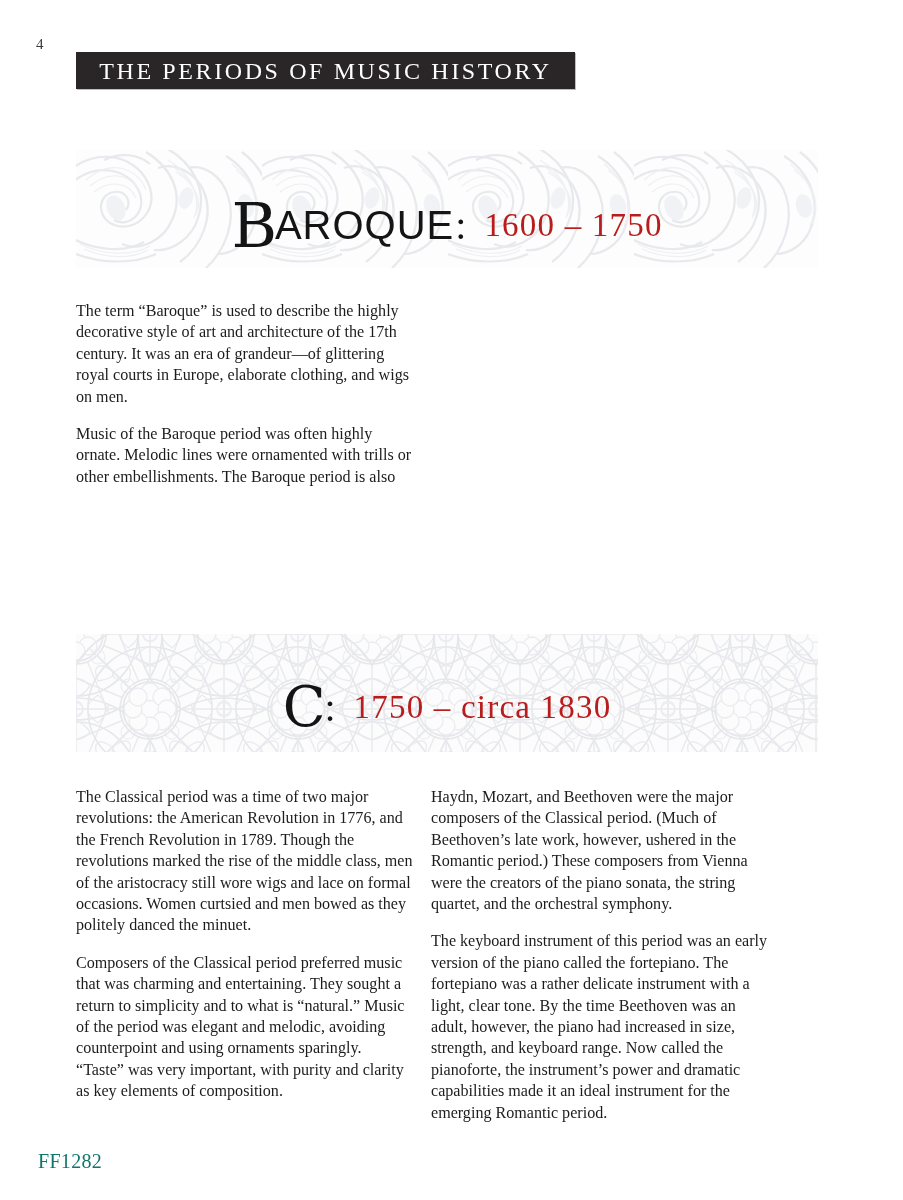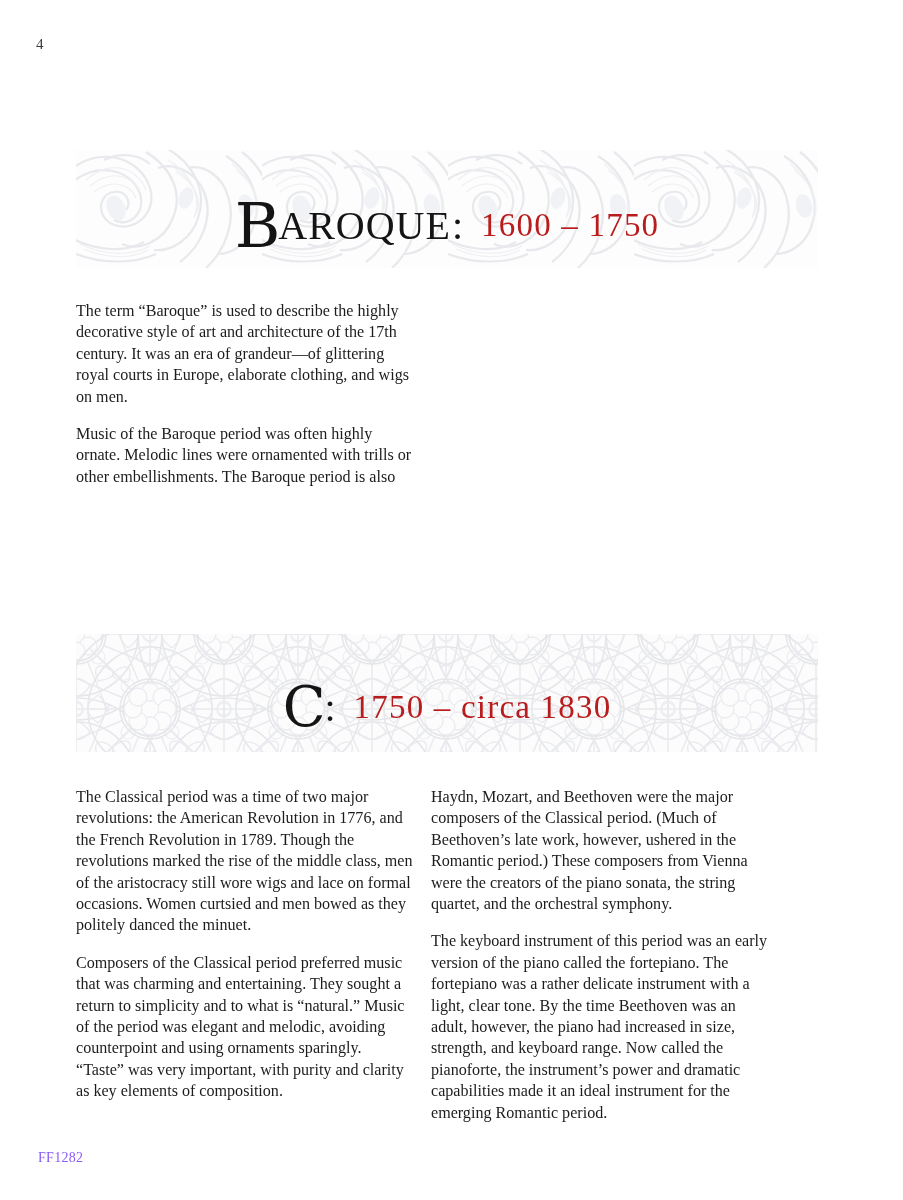--- a/index.html
+++ b/index.html
@@ -101,21 +101,21 @@
     letter-spacing: 0;
   }
   .dropcap.plain {
     font-size: 56px;
     top: 5px;
   }
   .word-rest {
     font-size: 40px;
     letter-spacing: 1px;
     color: #141414;
-    font-family: Liberation Serif, serif;
+    font-family: Liberation Sans, sans-serif;
   }
   .colon {
     font-size: 40px;
     color: #141414;
     margin-left: 1px;
   }
   .years {
     font-size: 33px;
     color: #b91c1c;
     margin-left: 18px;
@@ -150,32 +150,35 @@
   .col p:last-child { margin-bottom: 0; }
 
   #cols-baroque { top: 300px; align-items: flex-end; }
   #cols-classical { top: 786px; gap: 18px; }
 
   
   .footer-code {
     position: absolute;
     left: 38px;
     top: 1150px;
-    font-size: 14px;
-    color: #8b5cf6;
+    font-size: 20px;
+    color: #0f766e;
     letter-spacing: 0.3px;
   }
 </style>
 </head>
 <body>
 
 <div class="page">
 
   <div class="page-number">4</div>
 
+  <div class="title-bar">
+    <div class="title-bar-text">THE PERIODS OF MUSIC HISTORY</div>
+  </div>
 
   <div class="banner" id="banner-baroque">
     <svg class="bg" viewBox="0 0 742 118" preserveAspectRatio="none" aria-hidden="true">
       <defs>
         <pattern id="scroll" x="0" y="0" width="186" height="118" patternUnits="userSpaceOnUse">
           <rect width="186" height="118" fill="#fcfcfd"></rect>
           <g fill="none" stroke="#e0e1e6" stroke-width="2.2">
             <path d="M-10,24 C20,-6 64,6 74,38 C82,64 56,84 36,74 C20,66 22,44 38,42 C50,40 56,52 50,60"></path>
             <path d="M-6,34 C22,10 56,20 64,44 C70,64 52,78 38,70"></path>
             <path d="M70,2 C96,18 108,44 96,70 C88,90 64,102 46,94"></path>

